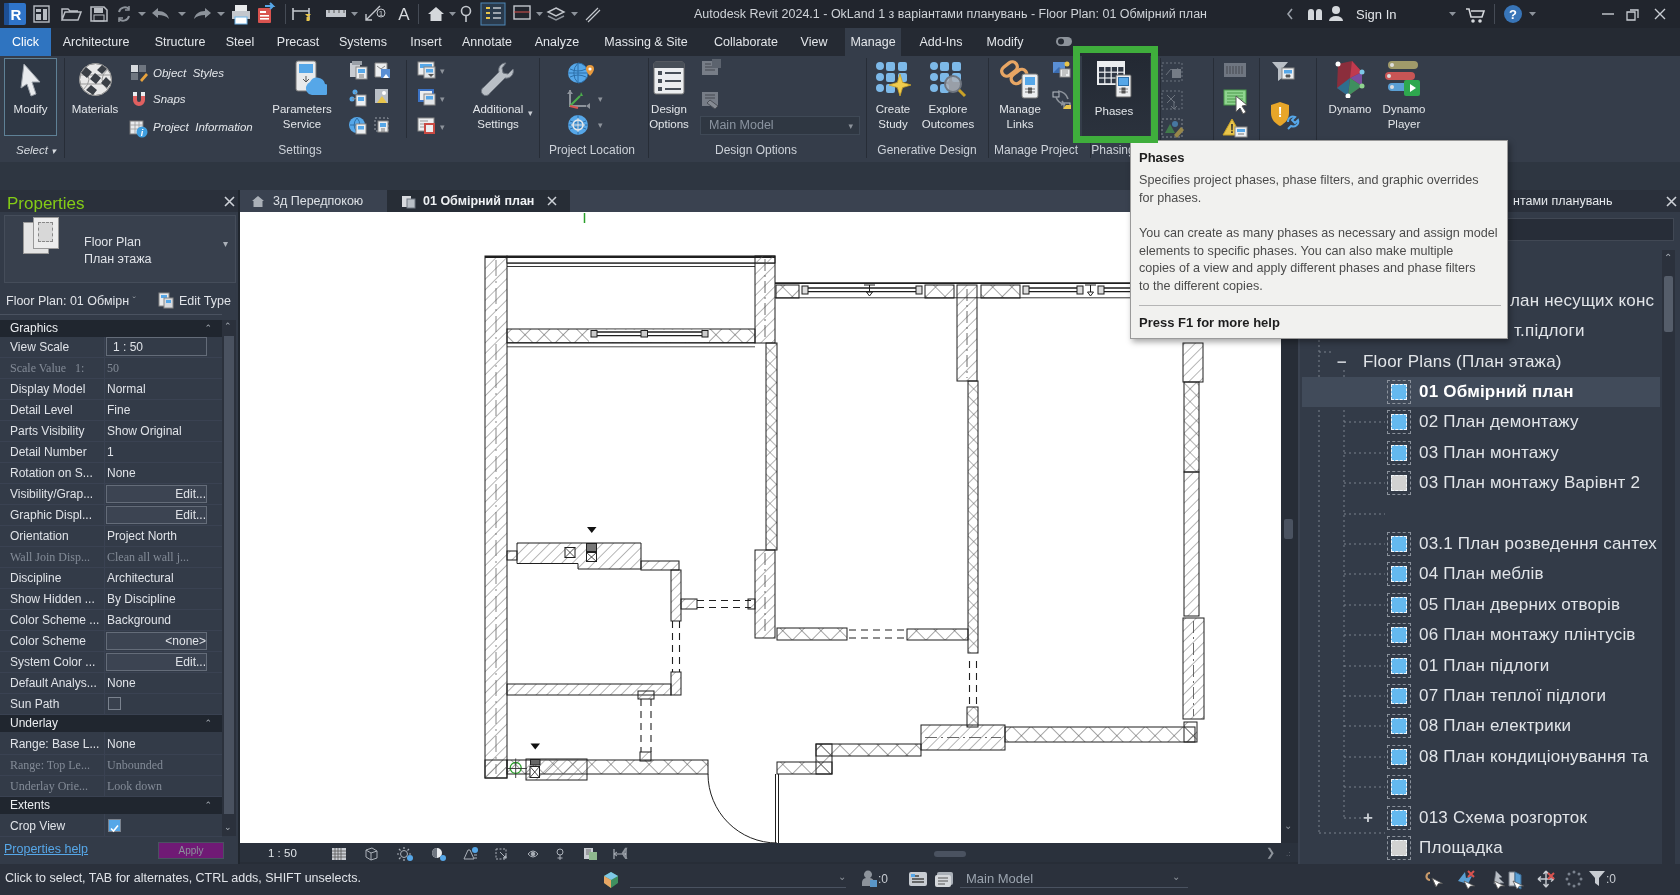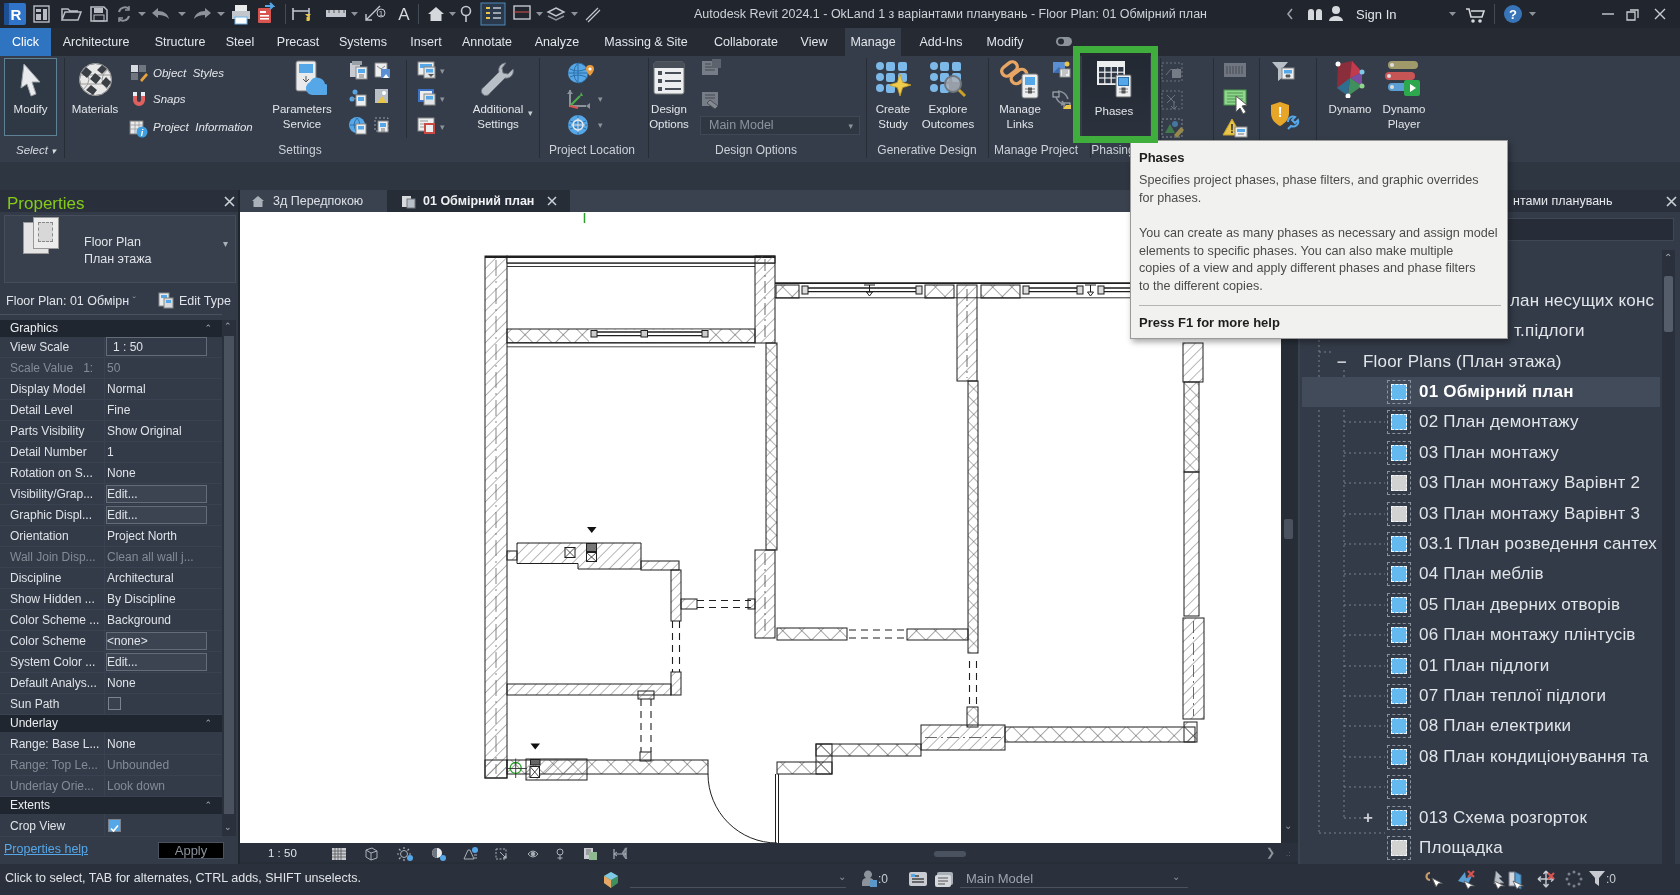--- a/index.html
+++ b/index.html
@@ -16,26 +16,26 @@
 .psep { position:absolute; top:2px; height:100px; width:1px; background:#272d37; }
 .plabel { position:absolute; top:86px; height:16px; line-height:16px; font-size:12px; color:#ccd1d8; text-align:center; }
 .btnlbl { position:absolute; font-size:11.5px; color:#e3e6ea; text-align:center; line-height:15px; }
 .rowlbl { position:absolute; font-size:11.5px; color:#e3e6ea; line-height:14px;font-style:italic; }
 
 #props { position:absolute; left:0; top:190px; width:240px; height:674px; background:#333b48; }
 #rightpanel { position:absolute; left:1300px; top:190px; width:380px; height:674px; background:#333b48; }
 #canvaswrap { position:absolute; left:240px; top:190px; width:1060px; height:674px; background:#3a4250; }
 #statusbar { position:absolute; left:0; top:864px; width:1680px; height:31px; background:#2b313c; }
 .ptxt { color:#e0e3e8; font-size:12px; }
-.pgray { color:#838b97; font-size:12px; }
+.pgray { color:#838b97; font-size:12px;font-family:Liberation Serif, serif; }
 .sechdr { position:absolute; left:0; width:222px; height:17px; z-index:3; background:#20262f; color:#eceef1; font-size:12px; line-height:17px; padding-left:10px; }
 .prow { position:absolute; left:0; width:222px; height:21px; border-bottom:1px solid #3a4252; }
 .plab { position:absolute; left:10px; top:3px; width:95px; white-space:nowrap; overflow:hidden; }
 .pval { position:absolute; left:107px; top:3px; white-space:nowrap; }
-.pbtn { position:absolute; left:106px; top:1px; width:101px; height:18px; background:#3c4452; border:1px solid #646c79; color:#e0e3e8; font-size:12px; text-align:left; line-height:16px; }
+.pbtn { position:absolute; left:106px; top:1px; width:101px; height:18px; background:#3c4452; border:1px solid #646c79; color:#e0e3e8; font-size:12px; text-align:right; line-height:16px; }
 
 .trow { position:absolute; left:0; width:362px; height:30px; color:#e2e5e9; font-size:17px; letter-spacing:0.2px; line-height:30px; white-space:nowrap; }
 .ticon { position:absolute; width:24px; height:24px; top:3px; }
 .ticon .inner { position:absolute; left:4px; top:4px; width:16px; height:16px; background:#64b9ef; border:1.5px dashed #f2f6fa; }
 .ticon.gray .inner { background:#d2d2d2; }
 .ticon .outer { position:absolute; left:0; top:0; width:24px; height:24px; border:1px dashed #8b929c; }
 
 #tooltip { position:absolute; left:1130px; top:140px; width:378px; height:199px; background:#f1f1ef; border:1px solid #9a9a9a; color:#4b4b4b; font-size:13px; box-shadow:2px 3px 6px rgba(0,0,0,0.35); }
 
 #greenbox { position:absolute; left:1073px; top:46px; width:85px; height:97px; border:7px solid #3fae3c; z-index:50; }
@@ -623,21 +623,21 @@
           </svg></div>
       </div>
     <div class="abs" style="left:104px;top:147px;width:1px;height:500px;background:#3a4252"></div>
 
     <div class="abs" style="left:222px;top:130px;width:14px;height:516px;background:#2b313c"></div>
     <div class="abs" style="left:224px;top:146px;width:10px;height:478px;background:#4a5260"></div>
     <div class="abs" style="left:224px;top:131px;color:#aab0b8;font-size:9px">⌃</div>
     <div class="abs" style="left:224px;top:632px;color:#aab0b8;font-size:9px">⌄</div>
 
     <div class="abs" style="left:4px;top:652px;font-size:12.5px;color:#56a7e8;text-decoration:underline">Properties help</div>
-    <div class="abs" style="left:158px;top:652px;width:66px;height:17px;background:#000000;border:1px solid #4a5260;color:#8a919b;font-size:13px;text-align:center;line-height:16px">Apply</div>
+    <div class="abs" style="left:158px;top:652px;width:66px;height:17px;background:#701a75;border:1px solid #4a5260;color:#8a919b;font-size:10px;text-align:center;line-height:16px">Apply</div>
     <div class="abs" style="left:238px;top:0;width:2px;height:674px;background:#20262e"></div>
   </div>
   <div id="canvaswrap">
 
     <div class="abs" style="left:2px;top:0;width:143px;height:22px;">
       <svg class="abs" style="left:9;top:5" width="14" height="13" viewBox="0 0 14 13">
           <path d="M7 1 L13 6 h-1.5 v6 h-9 v-6 H1 Z" fill="#aab0b8"></path>
         </svg>
       <span class="abs" style="left:31px;top:4px;font-size:12.5px;color:#dde1e6">3д Передпокою</span>
     </div>
@@ -913,27 +913,20 @@
         </span>
         <span style="position:absolute;left:119px">03 План монтажу</span>
       </div>
     <div class="trow" style="top:278px;left:0px">
         <span class="ticon gray" style="left:87px">
           <span class="outer"></span>
           <span class="inner"></span>
         </span>
         <span style="position:absolute;left:119px">03 План монтажу Варівнт 2</span>
       </div>
-    <div class="trow" style="top:309px;left:0px">
-        <span class="ticon gray" style="left:87px">
-          <span class="outer"></span>
-          <span class="inner"></span>
-        </span>
-        <span style="position:absolute;left:119px">03 План монтажу Варівнт 3</span>
-      </div>
     <div class="trow" style="top:339px;left:0px">
         <span class="ticon" style="left:87px">
           <span class="outer"></span>
           <span class="inner"></span>
         </span>
         <span style="position:absolute;left:119px">03.1 План розведення сантех</span>
       </div>
     <div class="trow" style="top:369px;left:0px">
         <span class="ticon" style="left:87px">
           <span class="outer"></span>

